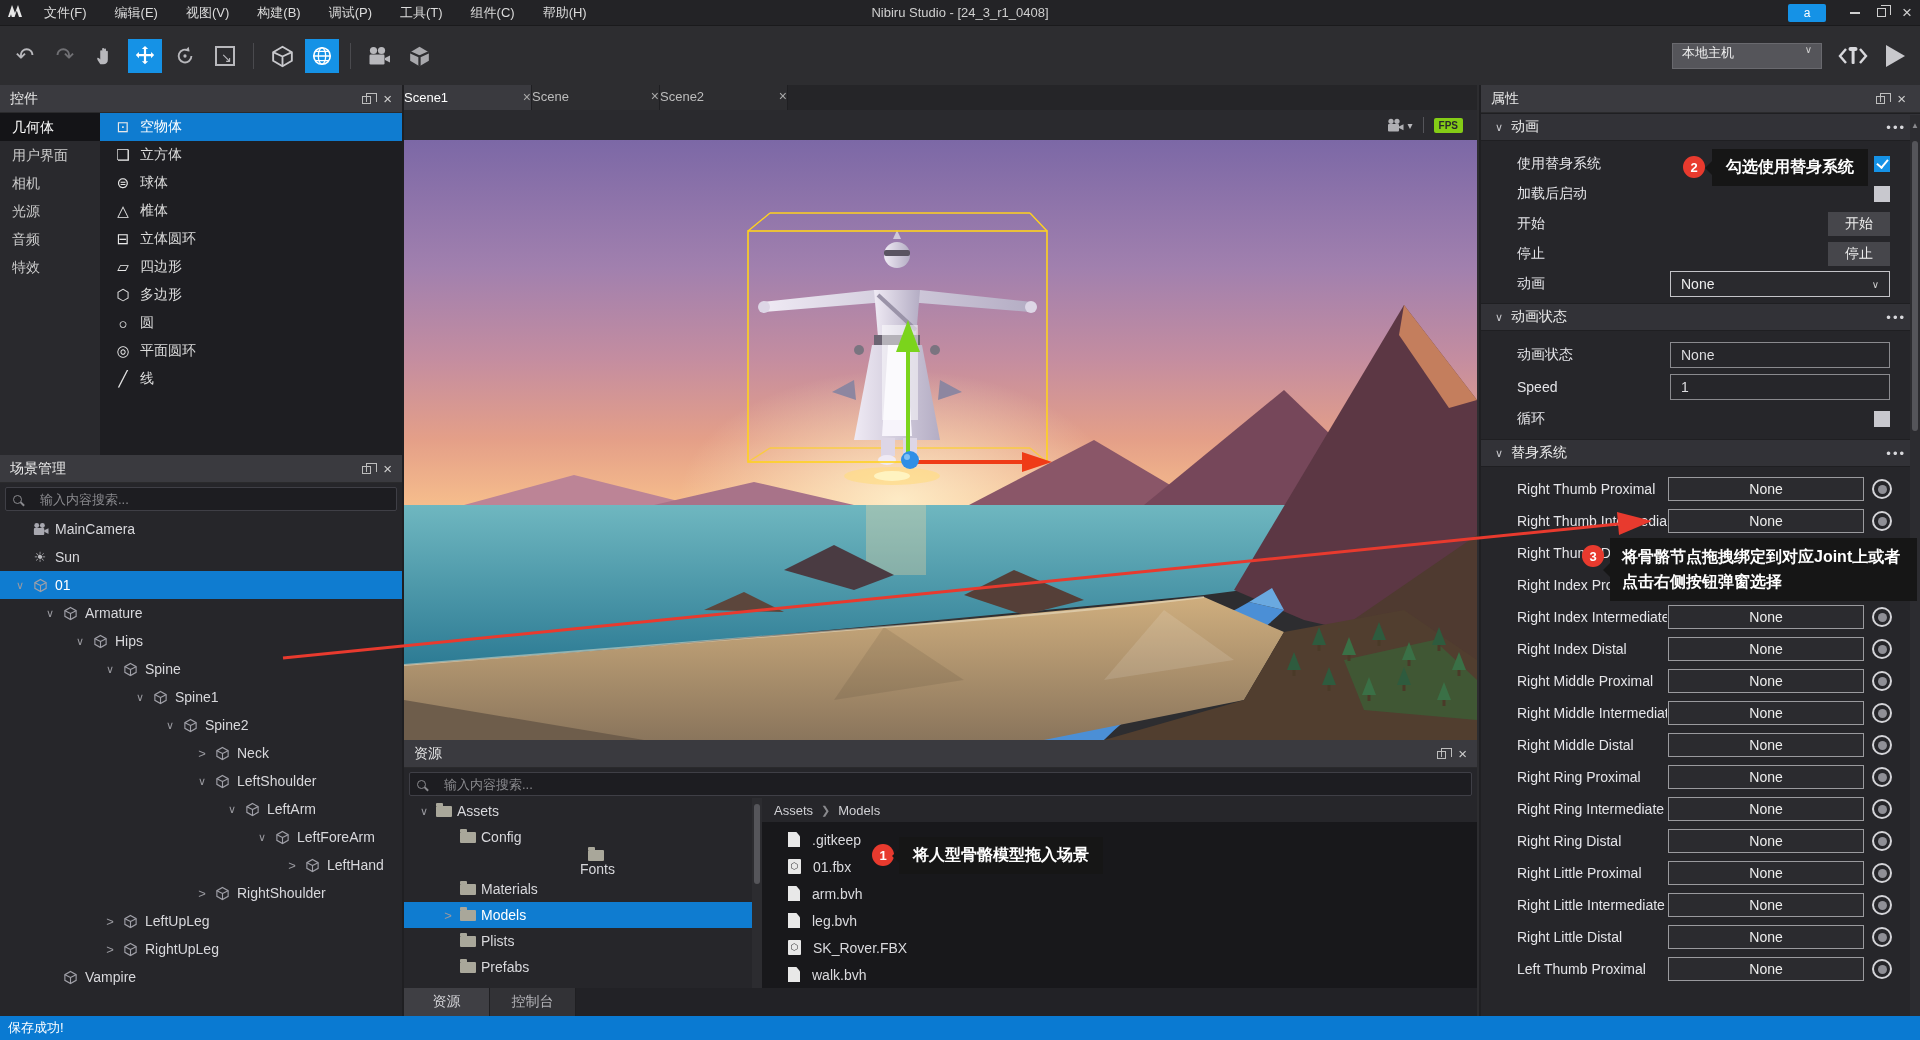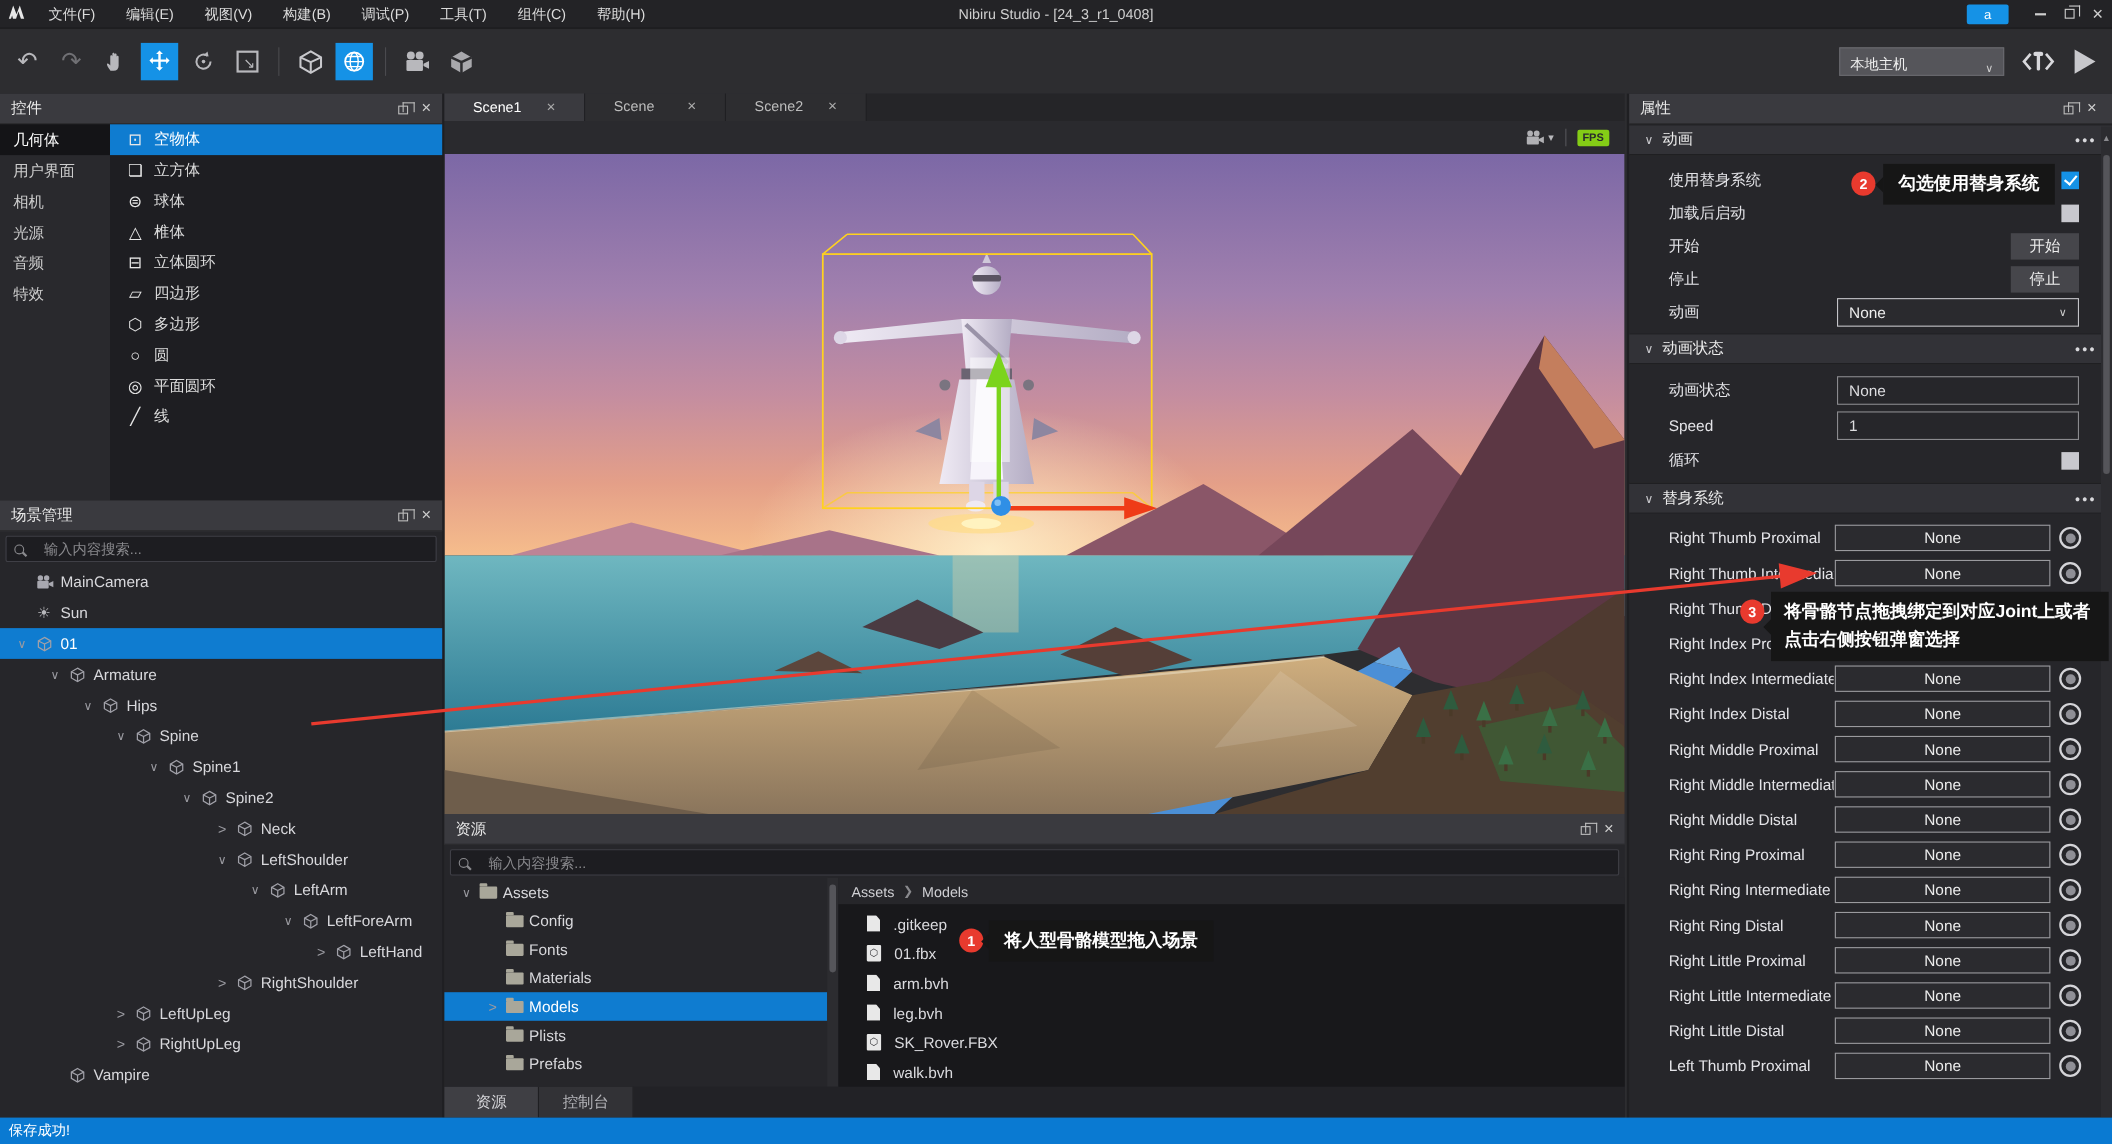--- a/index.html
+++ b/index.html
@@ -30,21 +30,21 @@
     font-size:22px; color:#b8b8bc; }
   .tbtn.first { margin-left:8px; }
   .tbtn.blue { background:#1592e6; color:#fff; }
   .tbtn svg { display:block; }
   .tsep { width:1px; height:26px; background:#4a4a4e; margin:0 8px; }
   .dim { color:#707074; }
   .scalebox { width:20px; height:20px; border:2px solid #b8b8bc; display:flex; align-items:flex-end; justify-content:flex-end;
     font-size:13px; line-height:10px; color:#b8b8bc; padding:1px;}
   .tb-right { margin-left:auto; display:flex; align-items:center; margin-right:14px; }
   .host-select { width:150px; height:26px; background:#55555a; border:1px solid #69696e; color:#f0f0f0;
-    font-size:13px; display:flex; align-items:flex-end; padding:0 9px; justify-content:space-between;}
+    font-size:13px; display:flex; align-items:flex-start; padding:0 9px; justify-content:space-between;}
   .host-dd { font-size:10px; color:#cfcfcf; }
   .build-btn,.play-btn { margin-left:16px; display:flex; align-items:center; }
 
   
   .panel-head { height:28px; background:#3a3a3f; display:flex; align-items:center; padding:0 10px;
     font-size:14px; color:#e8e8e8; border-bottom:1px solid #2a2a2c;}
   .ph-icons { margin-left:auto; display:flex; align-items:center; gap:12px; }
   .dockf { width:9px; height:8px; border:1px solid #bdbdbd; position:relative; margin-top:3px;}
   .dockf::before { content:""; position:absolute; top:-4px; left:3px; width:9px; height:8px;
     border:1px solid #bdbdbd; border-bottom:none; }
@@ -77,21 +77,21 @@
   .trow.sel { background:#0f7cd0; color:#fff; }
   .tarrow { width:20px; flex:none; text-align:center; color:#9a9aa0; font-size:11px; }
   .tarrow .cl { font-size:13px; }
   .ticon { width:20px; flex:none; display:flex; align-items:center; justify-content:center; }
   .tlabel { margin-left:5px; white-space:nowrap; }
   .sun-glyph { color:#b8b8bc; font-size:14px; }
 
   
   .tabbar { position:absolute; left:404px; top:82px; width:1073px; height:28px; background:#252528; display:flex; }
   .stab { width:128px; height:28px; background:#2d2d30; border-right:1px solid #1f1f22; display:flex;
-    align-items:center; padding:0 26px; font-size:13px; color:#bcbcbc; }
+    align-items:center; padding:0 0; font-size:13px; color:#bcbcbc; }
   .stab.active { background:#3a3a3f; color:#fff; border-top:2px solid #1592e6; }
   .tclose { margin-left:auto; color:#aaa; font-size:14px; }
 
   .vp-strip { position:absolute; left:404px; top:110px; width:1073px; height:30px; background:#2a2a2e;
     display:flex; align-items:center; justify-content:flex-end; padding-right:14px; gap:10px;}
   .vp-sep { width:1px; height:16px; background:#55555a; }
   .fps-badge { background:#84cc16; color:#28282c; font-size:10px; font-weight:bold; padding:2px 5px; border-radius:2px;}
   .cam-dd { color:#b8b8bc; font-size:10px; display:flex; align-items:center; gap:4px;}
 
   .vp-canvas { position:absolute; left:404px; top:140px; width:1073px; height:600px; overflow:hidden; }
@@ -770,21 +770,21 @@
             <span class="fold"></span>
             <span class="tlabel">Assets</span>
           </div>
 
           <div class="arow" style="padding-left: 34px;">
             <span class="tarrow"></span>
             <span class="fold"></span>
             <span class="tlabel">Config</span>
           </div>
 
-          <div class="arow" style="padding-left: 34px;">
+          <div class="arow" style="padding-left: 34px; flex-direction: column;">
             <span class="tarrow"></span>
             <span class="fold"></span>
             <span class="tlabel">Fonts</span>
           </div>
 
           <div class="arow" style="padding-left: 34px;">
             <span class="tarrow"></span>
             <span class="fold"></span>
             <span class="tlabel">Materials</span>
           </div>

